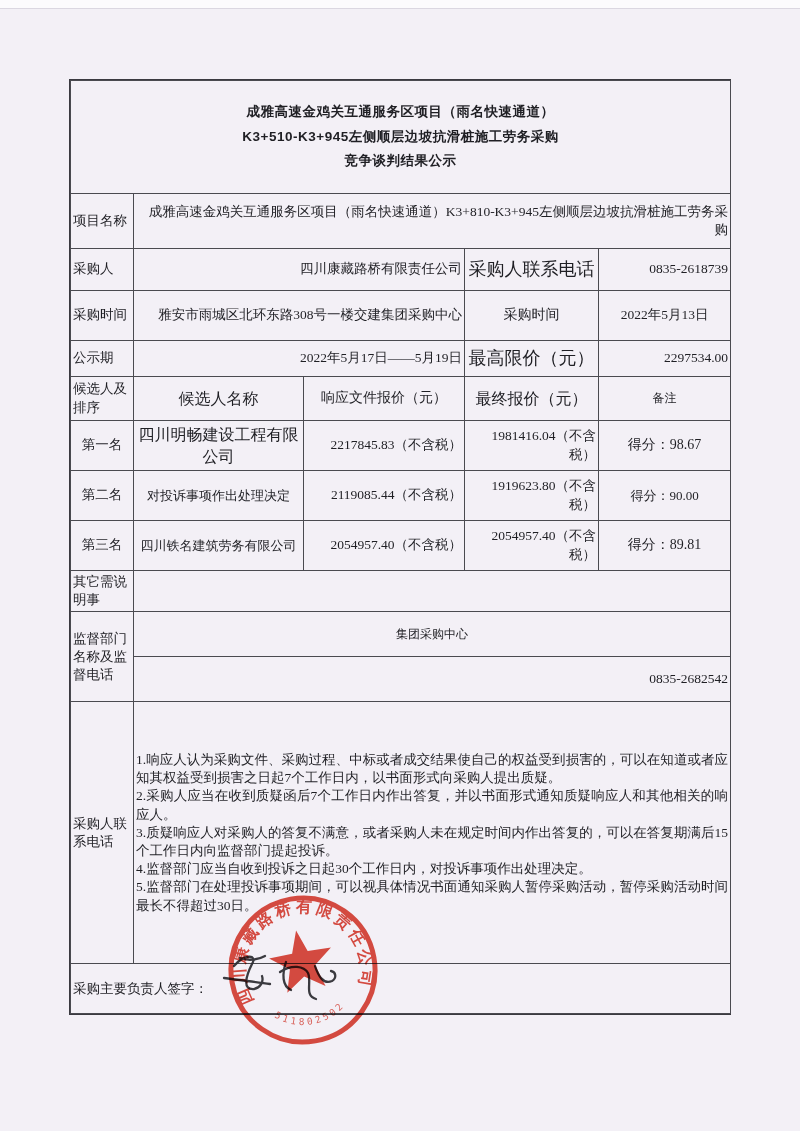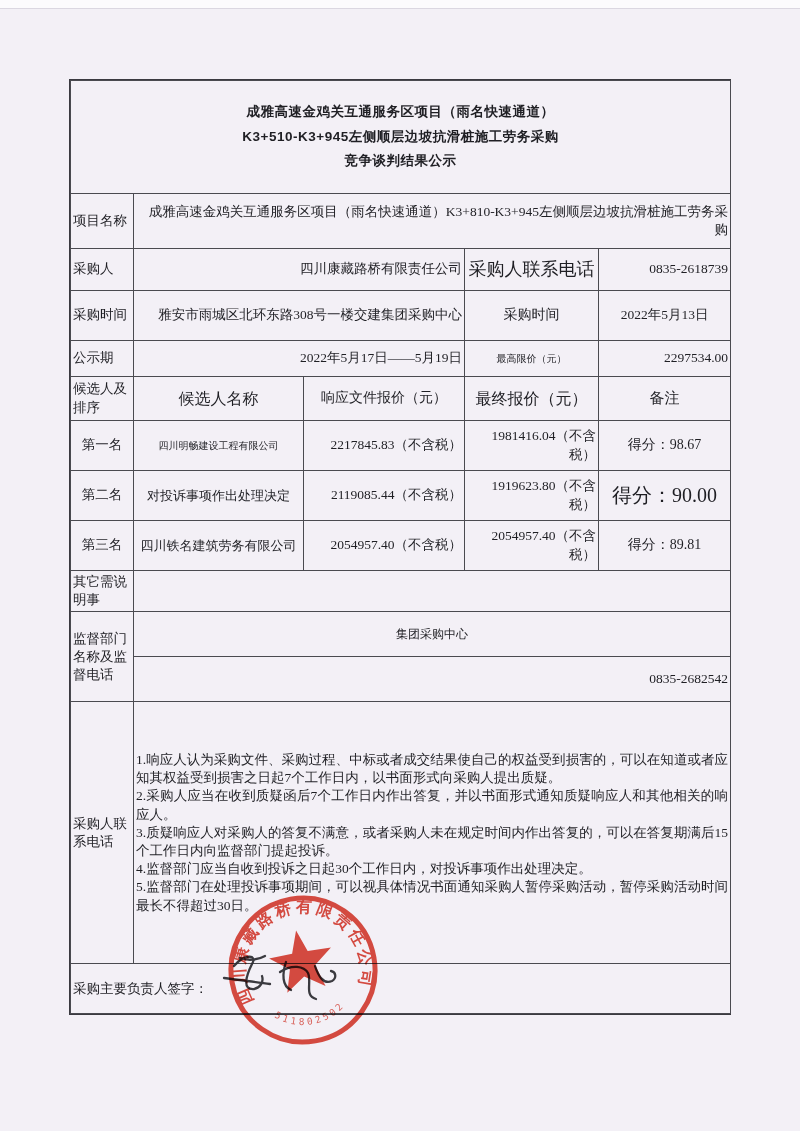--- a/index.html
+++ b/index.html
@@ -119,46 +119,46 @@
     <tr class="h-r4">
       <td class="lbl">采购时间</td>
       <td colspan="2" class="left">雅安市雨城区北环东路308号一楼交建集团采购中心</td>
       <td class="ctr" style="font-size:14px">采购时间</td>
       <td class="ctr">2022年5月13日</td>
     </tr>
 
     <tr class="h-r5">
       <td class="lbl">公示期</td>
       <td colspan="2" class="left">2022年5月17日——5月19日</td>
-      <td class="ctr" style="font-size:10px">最高限价（元）</td>
+      <td class="ctr" style="font-size:18px">最高限价（元）</td>
       <td class="num">2297534.00</td>
     </tr>
 
     <tr class="h-r6">
       <td class="lbl">候选人及排序</td>
       <td class="ctr" style="font-size:16px">候选人名称</td>
       <td class="ctr" style="font-size:14px">响应文件报价（元）</td>
       <td class="ctr" style="font-size:16px">最终报价（元）</td>
-      <td class="ctr" style="font-size:15px">备注</td>
+      <td class="ctr" style="font-size:12px">备注</td>
     </tr>
 
     <tr class="h-cand">
       <td class="ctr">第一名</td>
-      <td class="ctr" style="font-size:10px">四川明畅建设工程有限公司</td>
+      <td class="ctr" style="font-size:16px">四川明畅建设工程有限公司</td>
       <td class="num">2217845.83（不含税）</td>
       <td class="num">1981416.04（不含税）</td>
       <td class="ctr" style="font-size:14px">得分：98.67</td>
     </tr>
 
     <tr class="h-cand">
       <td class="ctr">第二名</td>
       <td class="ctr" style="font-size:13px">对投诉事项作出处理决定</td>
       <td class="num">2119085.44（不含税）</td>
       <td class="num">1919623.80（不含税）</td>
-      <td class="ctr" style="font-size:20px">得分：90.00</td>
+      <td class="ctr" style="font-size:13px">得分：90.00</td>
     </tr>
 
     <tr class="h-cand">
       <td class="ctr">第三名</td>
       <td class="ctr" style="font-size:13px">四川铁名建筑劳务有限公司</td>
       <td class="num">2054957.40（不含税）</td>
       <td class="num">2054957.40（不含税）</td>
       <td class="ctr" style="font-size:14px">得分：89.81</td>
     </tr>
 

